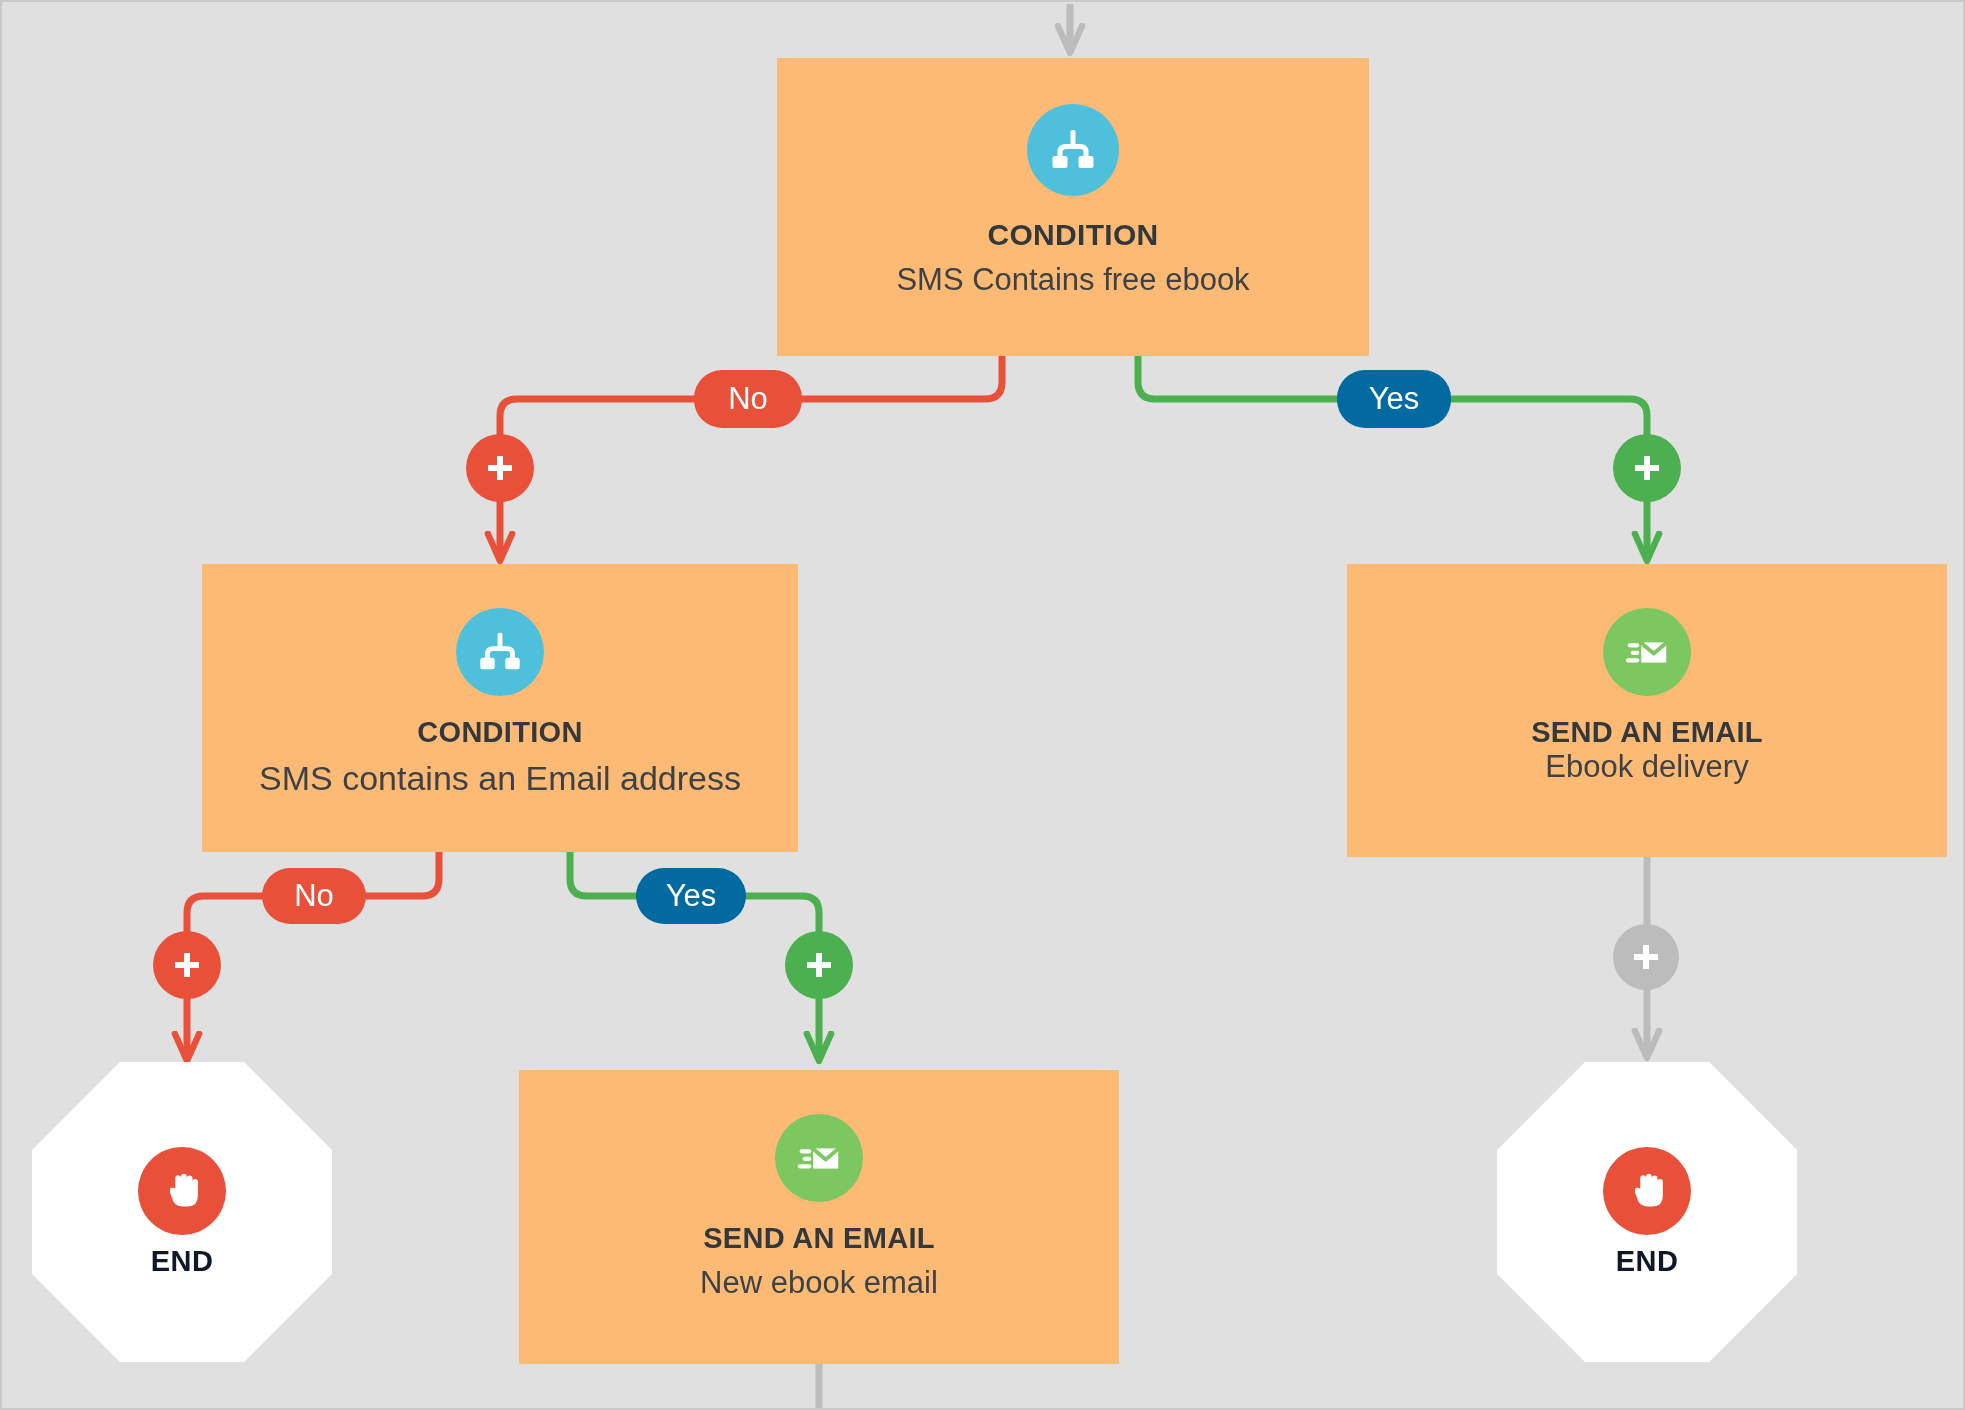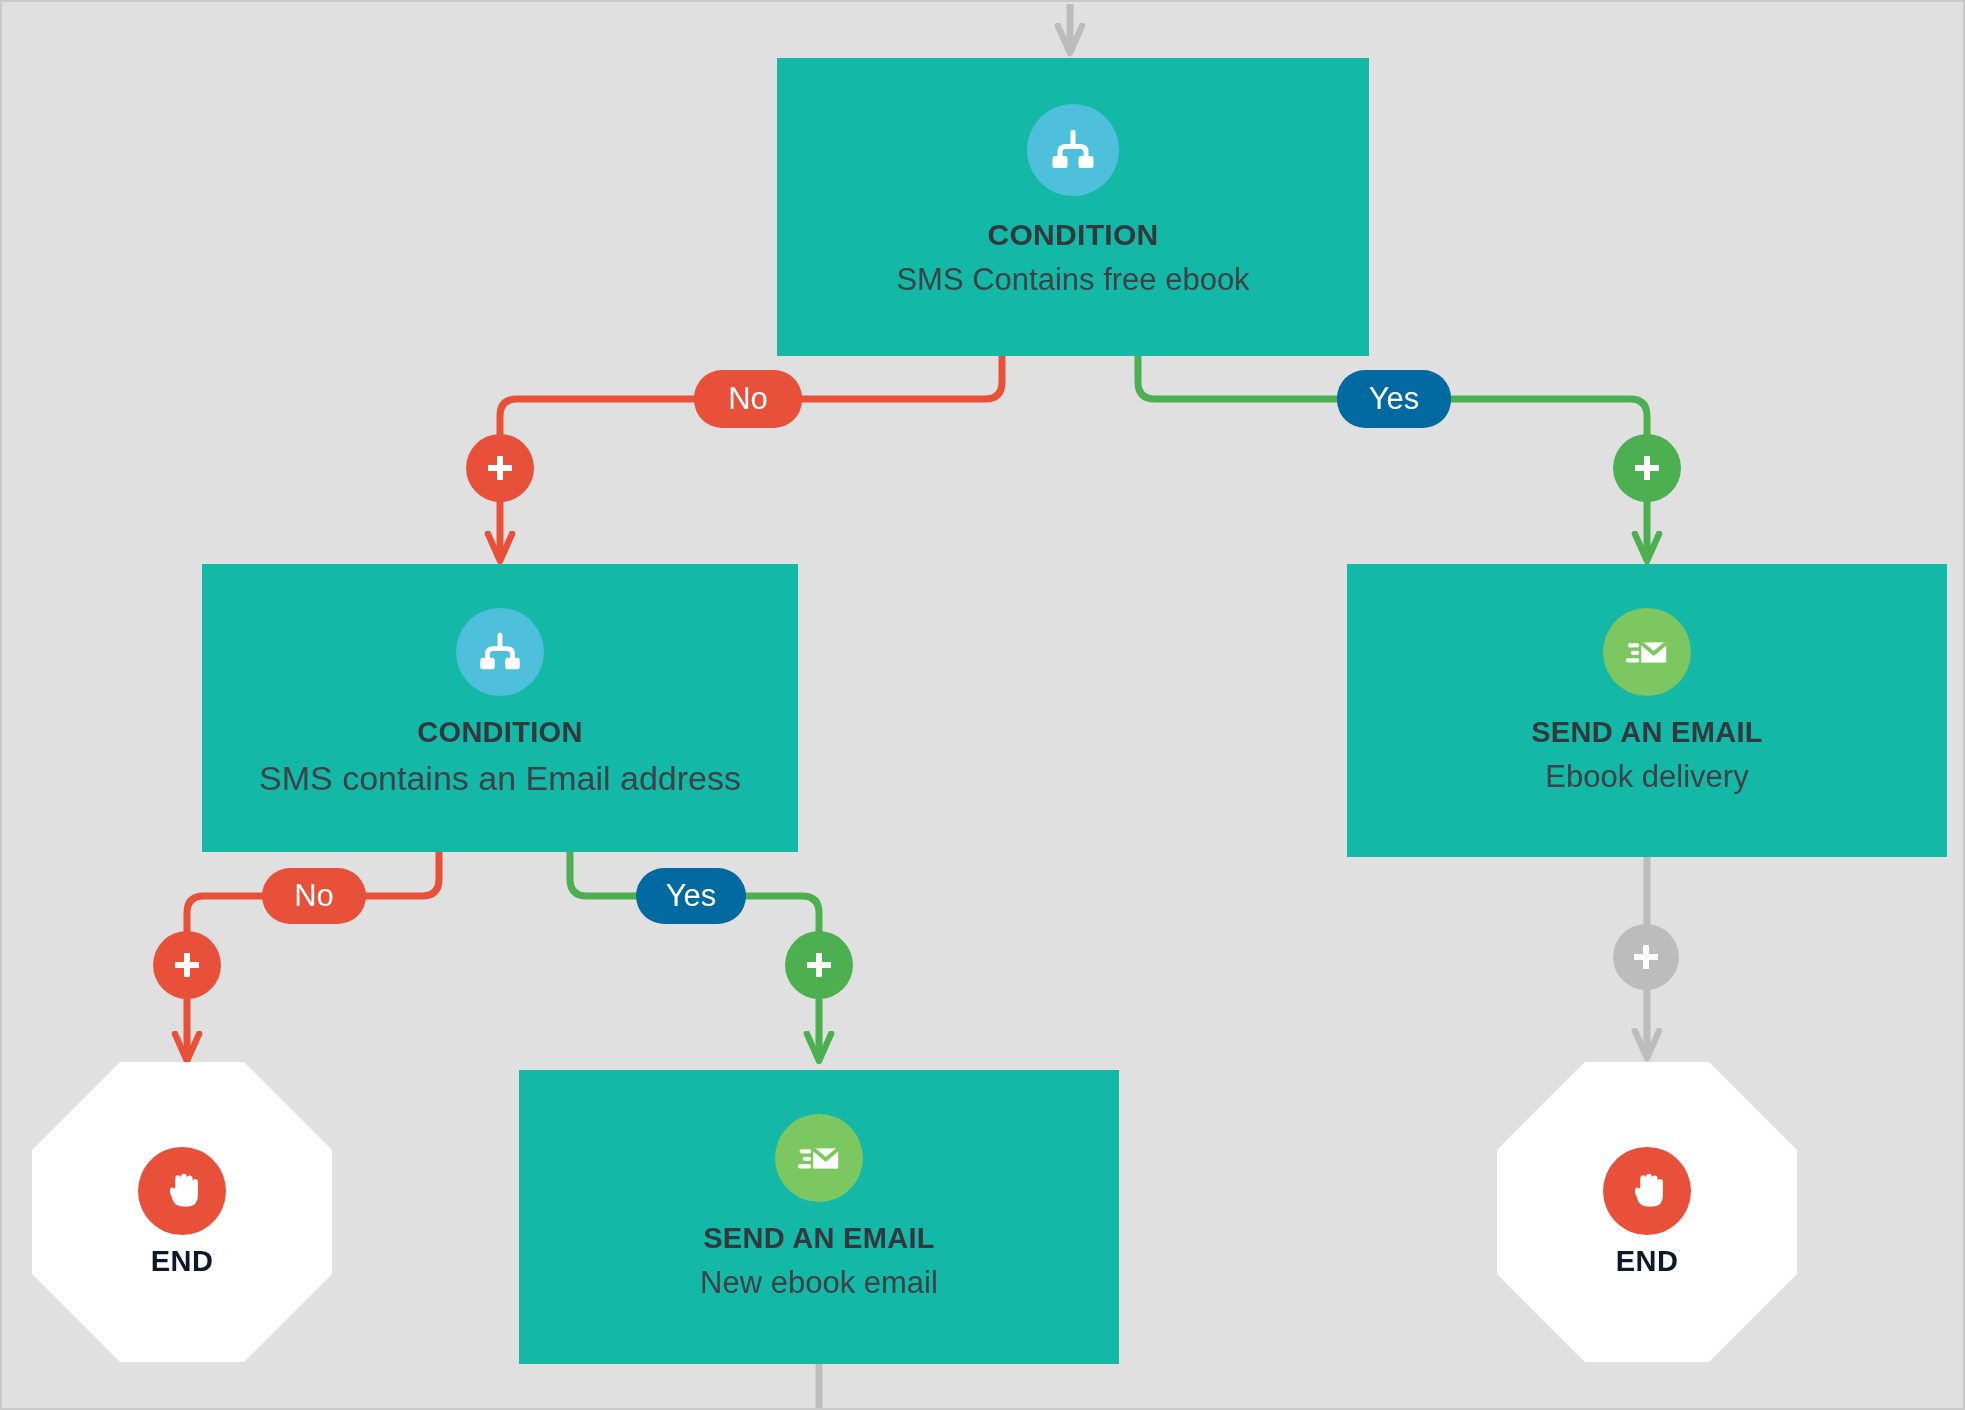--- a/index.html
+++ b/index.html
@@ -11,21 +11,21 @@
     background:#e0e0e0;
     border:2px solid #c9c9c9;
     box-sizing:border-box;
     overflow:hidden;
   }
   #svg-layer{position:absolute;left:0;top:0;width:1965px;height:1410px;}
 
   
   .node{
     position:absolute;
-    background:#14b8a6;
+    background:#fdba74;
     box-sizing:border-box;
     display:flex;flex-direction:column;align-items:center;
     z-index:3;
   }
   .node-icon{
     border-radius:50%;
     display:flex;align-items:center;justify-content:center;
   }
   .icon-cond{background:#4ec0dc;}
   .icon-mail{background:#7cc75f;}
@@ -200,21 +200,21 @@
     <div class="node-icon icon-mail" style="width:88px;height:88px;">
       <svg width="50" height="50" viewBox="0 0 52 52" aria-hidden="true">
         <path d="M20 16 L46 16 L46 37 L20 37 Z" fill="#ffffff"></path>
         <path d="M21 17.5 L33 27.5 L45 17.5" fill="none" stroke="#7cc75f" stroke-width="4" stroke-linecap="round" stroke-linejoin="round"></path>
         <rect x="6" y="17" width="12" height="4.2" rx="2.1" fill="#ffffff"></rect>
         <rect x="9" y="24.8" width="9" height="4.2" rx="2.1" fill="#ffffff"></rect>
         <rect x="4" y="32.6" width="14" height="4.2" rx="2.1" fill="#ffffff"></rect>
       </svg>
     </div>
     <div class="node-title" style="margin-top:20px;font-size:29px;">SEND AN EMAIL</div>
-    <div class="node-sub" style="margin-top:10px;font-size:31px;">Ebook delivery</div>
+    <div class="node-sub" style="font-size:31px;">Ebook delivery</div>
   </div>
 
   <div class="plus plus-grey" style="left:1611px;top:922px;width:66px;height:66px;">
     <svg width="34" height="34" viewBox="0 0 34 34" aria-hidden="true">
       <rect x="14" y="5" width="6" height="24" fill="#fff"></rect>
       <rect x="5" y="14" width="24" height="6" fill="#fff"></rect>
     </svg>
   </div>
 
   <div class="node" style="left:517px;top:1068px;width:600px;height:294px;padding-top:44px;">

